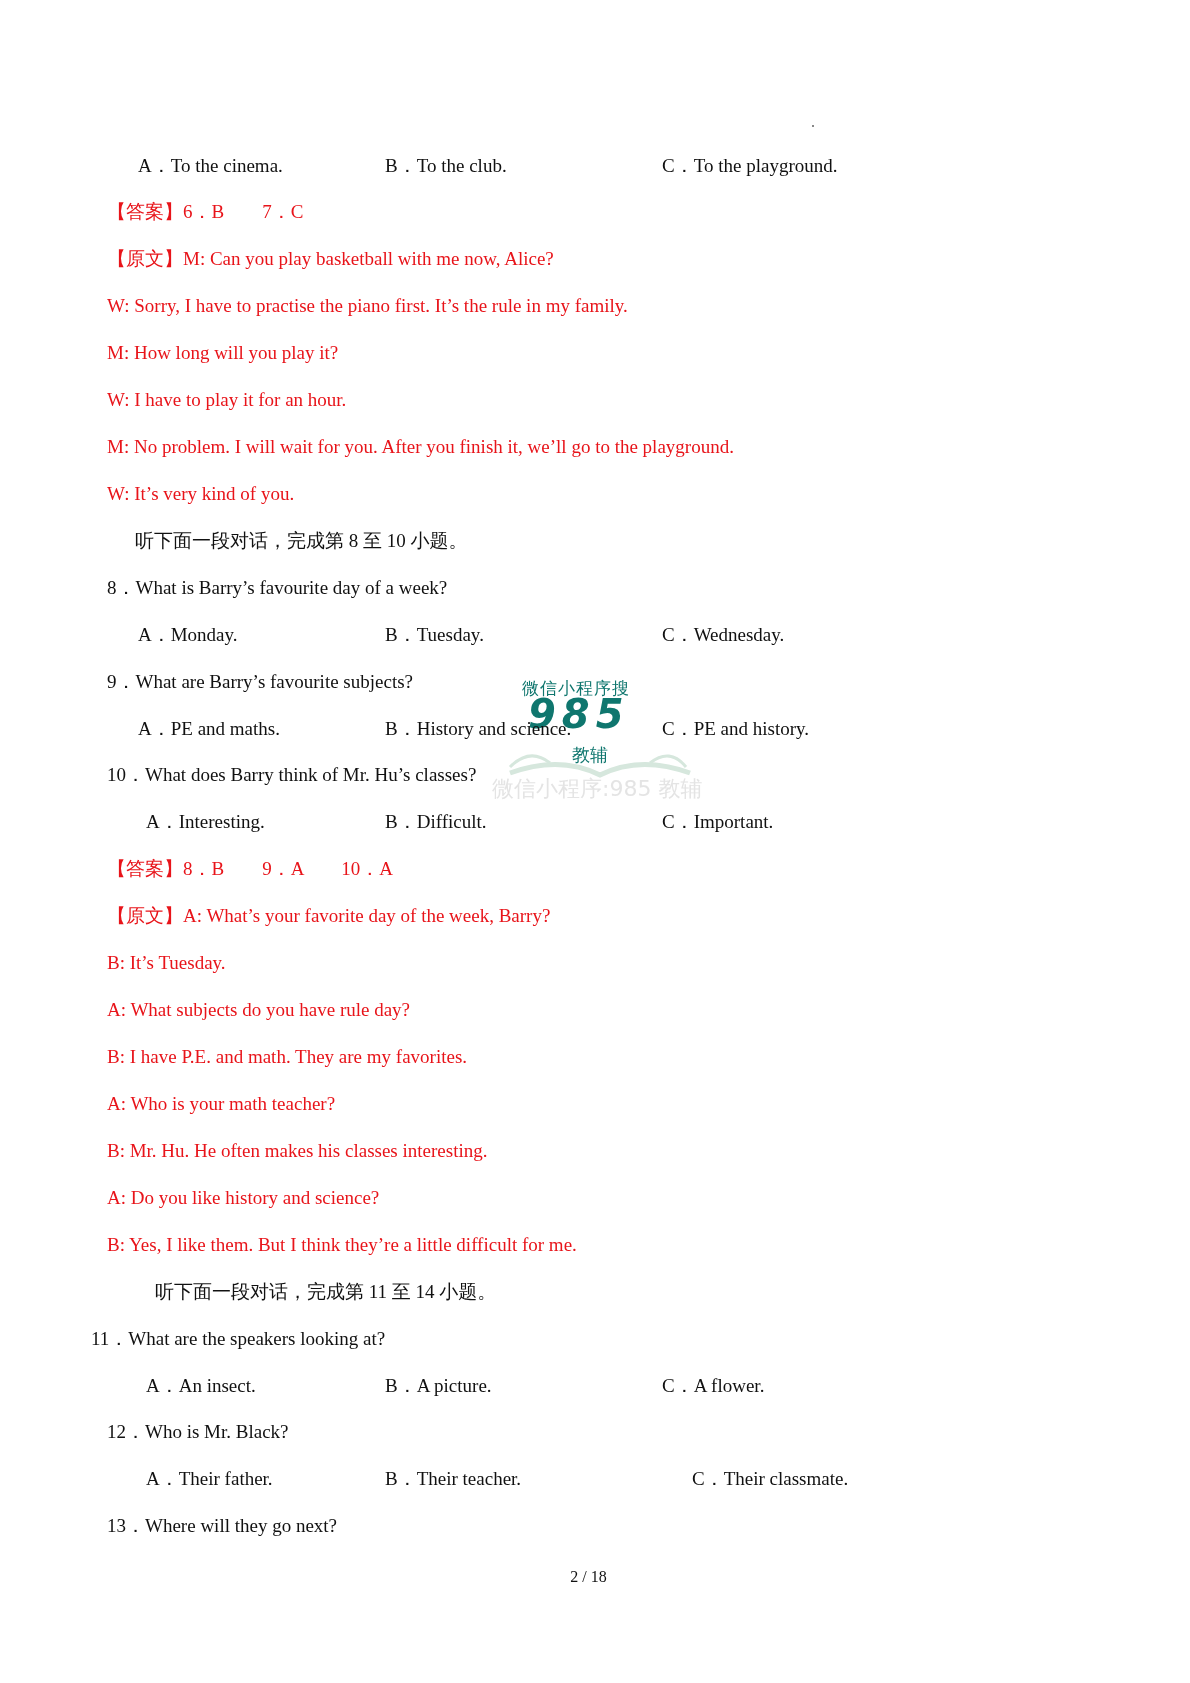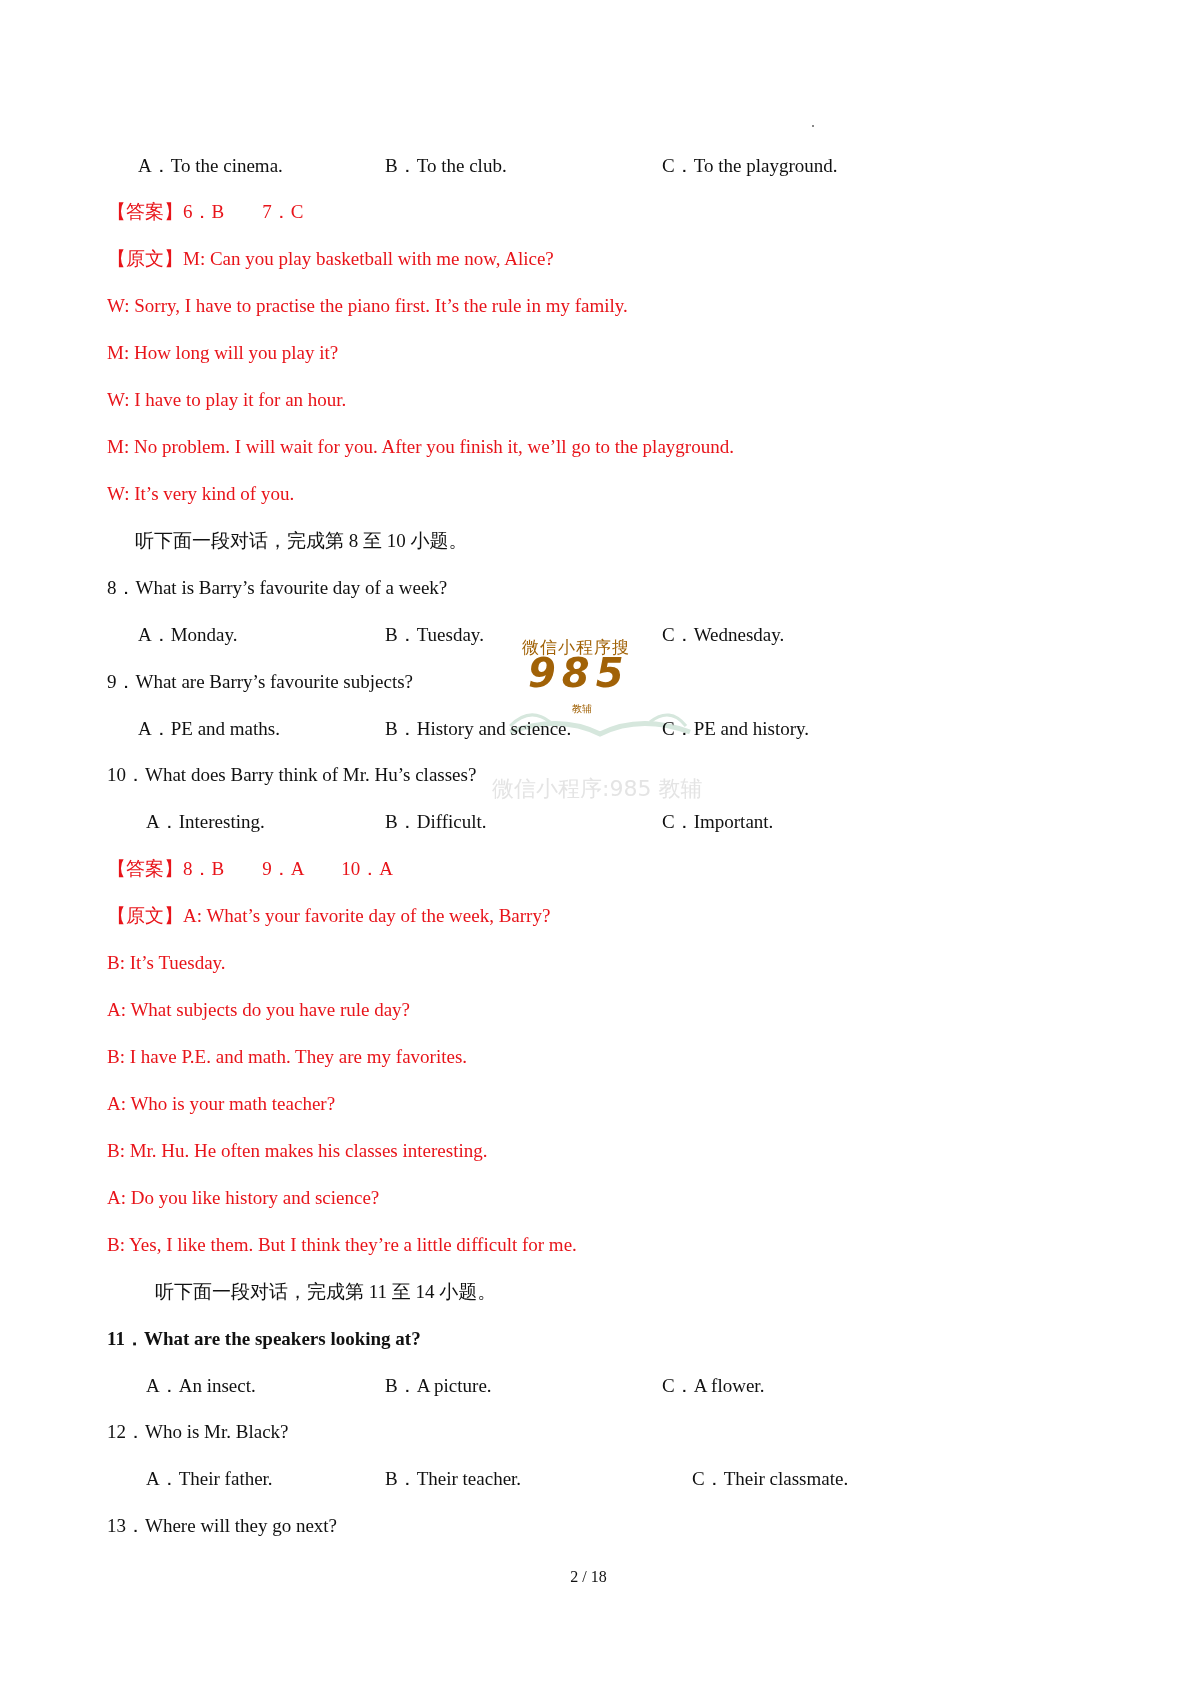--- a/index.html
+++ b/index.html
@@ -1,35 +1,35 @@
 <!DOCTYPE html>
 <html><head>
   <meta charset="utf-8">
   <style>
     html, body { margin: 0; padding: 0; background: #ffffff; }
     body { width: 1190px; height: 1683px; position: relative; overflow: hidden;
            font-family: "Liberation Serif", "DejaVu Serif", serif; color: #111; }
     .line { position: absolute; left: 0; font-size: 19px; white-space: nowrap; line-height: 22px; }
     .red { color: #e8141a; }
     .opt { position: absolute; font-size: 19px; white-space: nowrap; line-height: 22px; }
-    .wm { position: absolute; color: #a16207; pointer-events: none; }
+    .wm { position: absolute; color: #0f766e; pointer-events: none; margin-top: 41px; }
     .wm-text { position: absolute; color: #e4e4e4; font-size: 22px; white-space: nowrap;
                font-family: "DejaVu Sans", sans-serif; }
     .footer { position: absolute; left: 0; width: 1177px; top: 1568px; text-align: center; font-size: 16px; }
     .dot { position: absolute; left: 812px; top: 125px; width: 2px; height: 2px; background: #888; }
   </style>
 </head>
 <body>
 
 <div class="dot"></div>
 
 <div class="wm" style="left:500px; top:636px; width:200px; height:110px;">
   <div style="position:absolute; left:22px; top:0; font-size:17px; font-family:'DejaVu Sans',sans-serif; letter-spacing:1px;">微信小程序搜</div>
   <div style="position:absolute; left:28px; top:14px; font-size:40px; font-weight:bold; font-style:italic; font-family:'DejaVu Sans',sans-serif; letter-spacing:6px;">985</div>
-  <div style="position:absolute; left:72px; top:66px; font-size:10px; font-family:'DejaVu Sans',sans-serif;">教辅</div>
+  <div style="position:absolute; left:72px; top:66px; font-size:18px; font-family:'DejaVu Sans',sans-serif;">教辅</div>
   <svg width="200" height="110" style="position:absolute; left:0; top:0;">
     <path d="M10 96 Q60 78 100 98 Q140 78 190 96" stroke="#d6e7dd" stroke-width="5" fill="none"></path>
     <path d="M10 90 Q30 70 50 86" stroke="#d6e7dd" stroke-width="3" fill="none"></path>
     <path d="M150 86 Q170 70 186 90" stroke="#d6e7dd" stroke-width="3" fill="none"></path>
   </svg>
 </div>
 <div class="wm-text" style="left:492px; top:754px;margin-top:20px;">微信小程序:985 教辅</div>
 
 <div class="opt" style="left:138px; top:155px;">A．To the cinema.</div>
 <div class="opt" style="left:385px; top:155px;">B．To the club.</div>
@@ -75,21 +75,21 @@
 <div class="line red" style="left:107px; top:952px;">B: It’s Tuesday.</div>
 <div class="line red" style="left:107px; top:999px;">A: What subjects do you have rule day?</div>
 <div class="line red" style="left:107px; top:1046px;">B: I have P.E. and math. They are my favorites.</div>
 <div class="line red" style="left:107px; top:1093px;">A: Who is your math teacher?</div>
 <div class="line red" style="left:107px; top:1140px;">B: Mr. Hu. He often makes his classes interesting.</div>
 <div class="line red" style="left:107px; top:1187px;">A: Do you like history and science?</div>
 <div class="line red" style="left:107px; top:1234px;">B: Yes, I like them. But I think they’re a little difficult for me.</div>
 
 <div class="line" style="left:107px; top:1281px;padding-left:48px;">听下面一段对话，完成第 11 至 14 小题。</div>
 
-<div class="line" style="left:107px; top:1328px;font-weight:bold;">11．What are the speakers looking at?</div>
+<div class="line" style="left:91px; top:1328px;">11．What are the speakers looking at?</div>
 <div class="opt" style="left:146px; top:1375px;">A．An insect.</div>
 <div class="opt" style="left:385px; top:1375px;">B．A picture.</div>
 <div class="opt" style="left:662px; top:1375px;">C．A flower.</div>
 
 <div class="line" style="left:107px; top:1421px;">12．Who is Mr. Black?</div>
 <div class="opt" style="left:146px; top:1468px;">A．Their father.</div>
 <div class="opt" style="left:385px; top:1468px;">B．Their teacher.</div>
 <div class="opt" style="left:692px; top:1468px;">C．Their classmate.</div>
 
 <div class="line" style="left:107px; top:1515px;">13．Where will they go next?</div>

